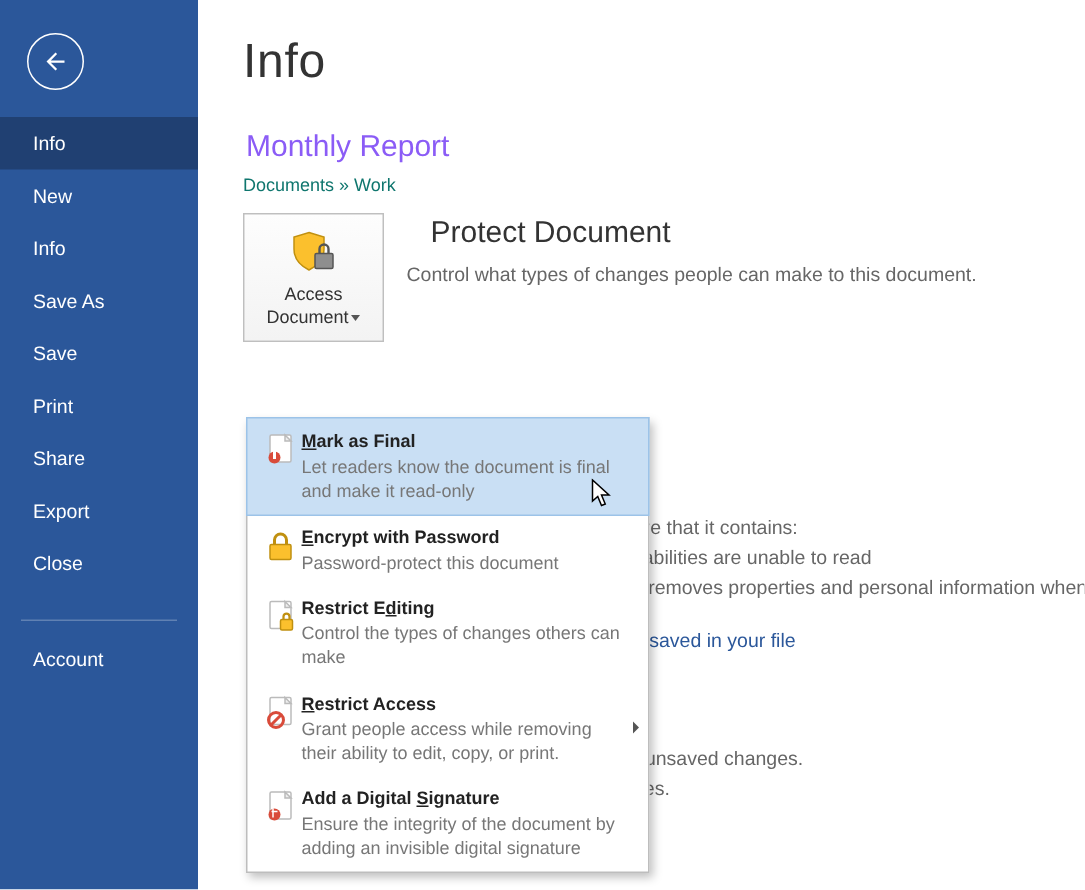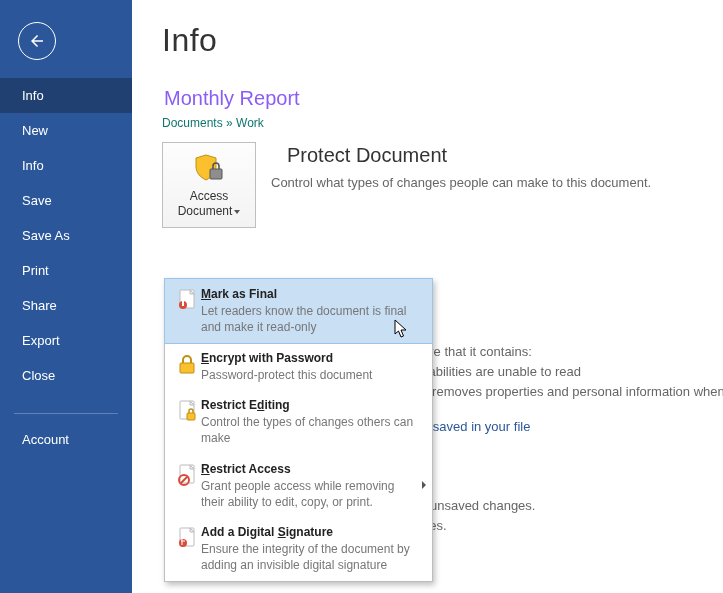--- a/index.html
+++ b/index.html
@@ -150,22 +150,22 @@
   <div class="sidebar">
     <div class="back-btn">
       <svg width="18" height="18" viewBox="0 0 24 24">
           <path d="M20 11H7.83l5.59-5.59L12 4l-8 8 8 8 1.41-1.41L7.83 13H20z"></path>
         </svg>
     </div>
     <div id="side-items">
         <div class="side-item active">Info</div>
         <div class="side-item">New</div>
         <div class="side-item">Info</div>
+        <div class="side-item">Save As</div>
         <div class="side-item">Save</div>
-        <div class="side-item">Save As</div>
         <div class="side-item">Print</div>
         <div class="side-item">Share</div>
         <div class="side-item">Export</div>
         <div class="side-item">Close</div>
       </div>
     <div class="side-sep"></div>
     <div id="side-footer">
         <div class="side-item">Account</div>
       </div>
   </div>

